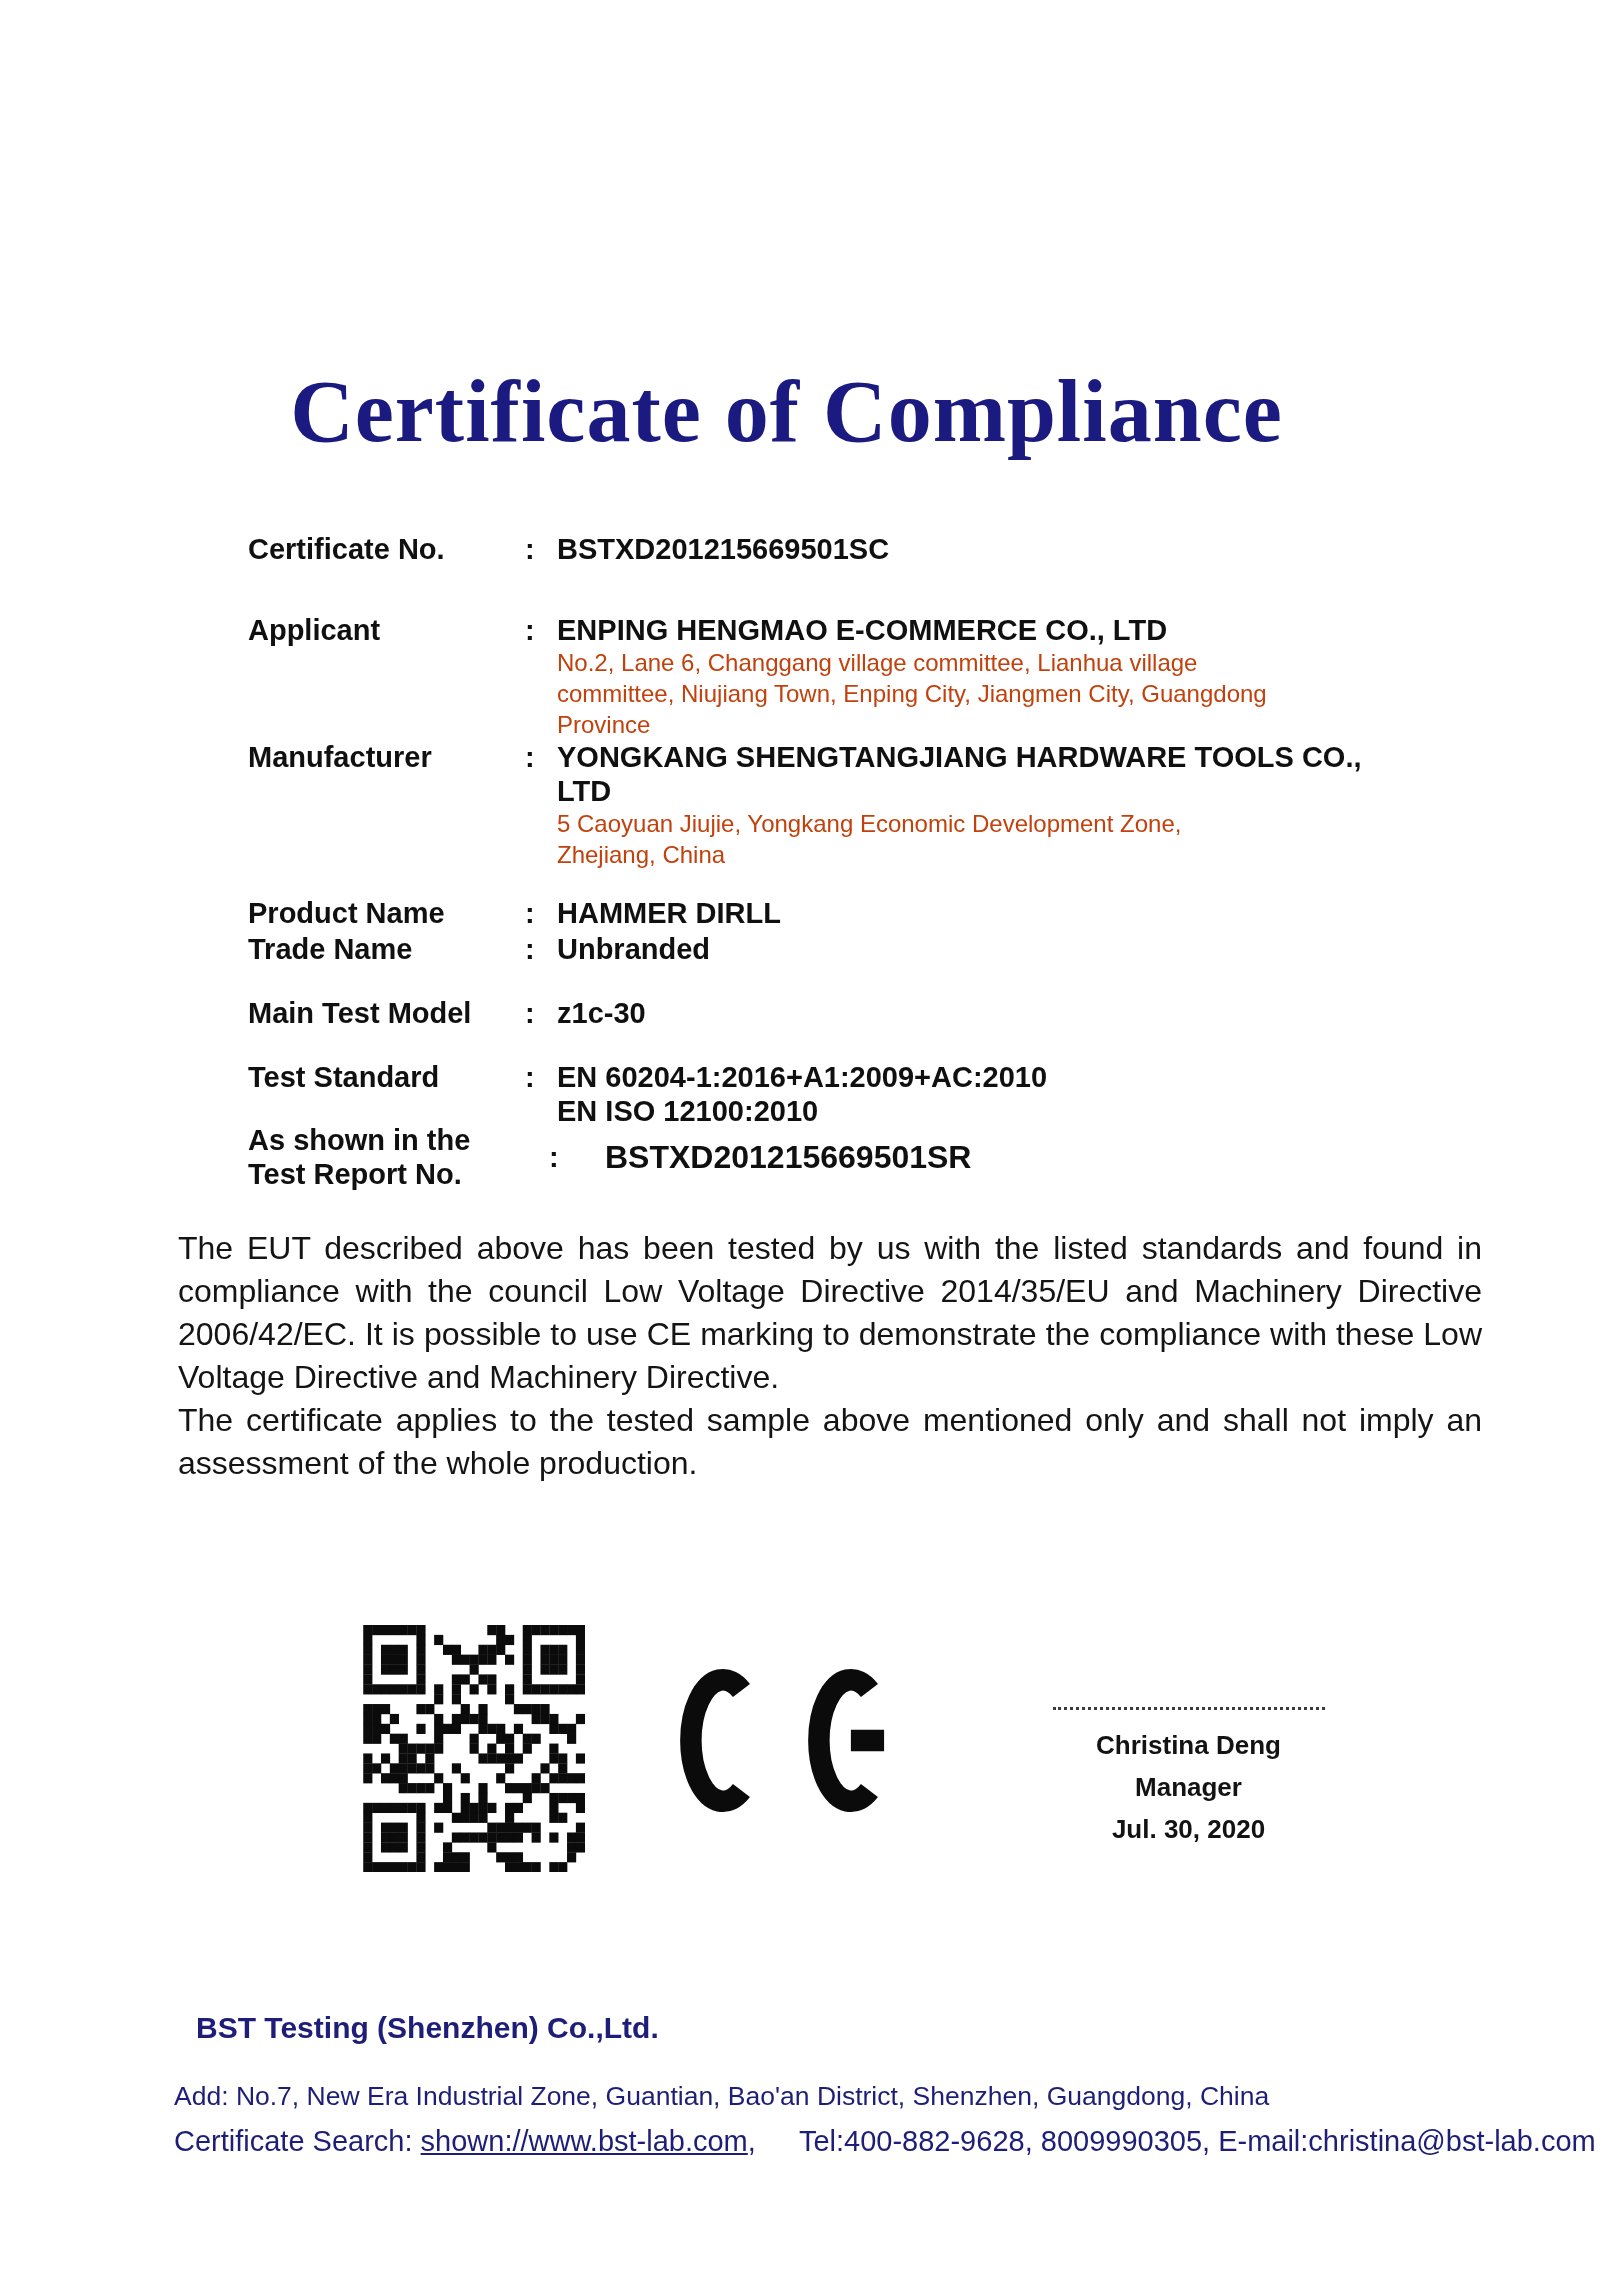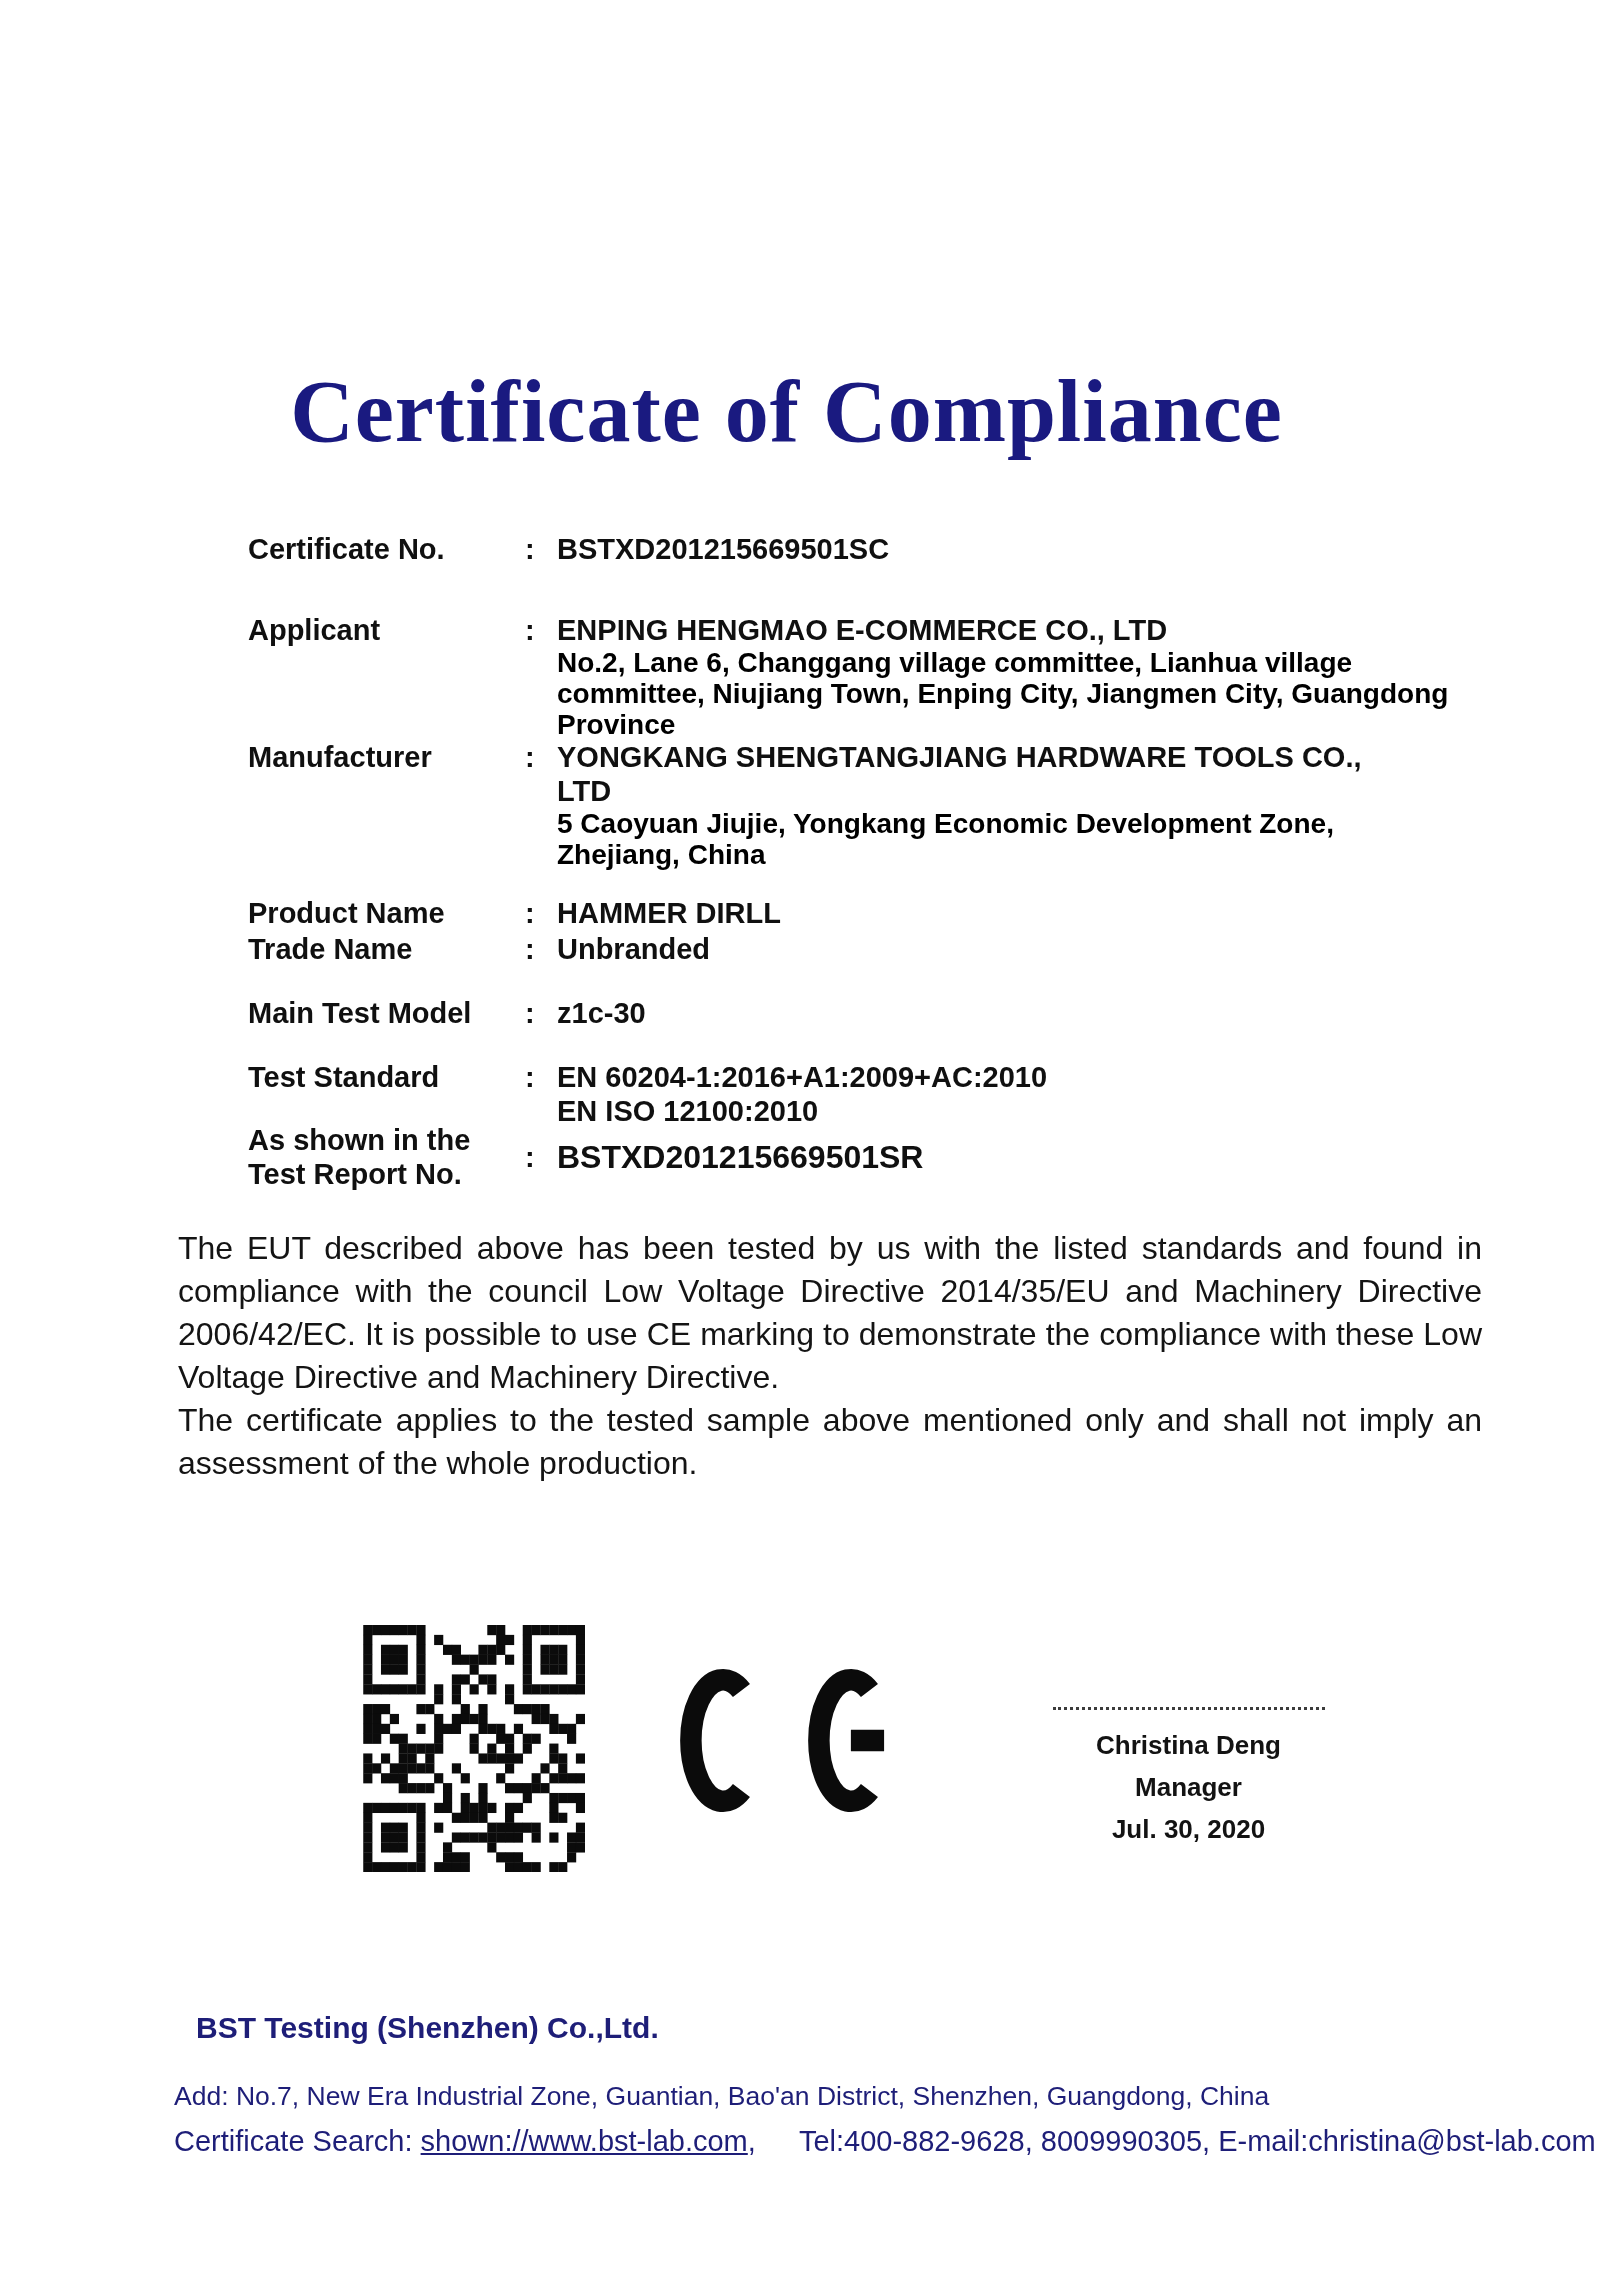--- a/index.html
+++ b/index.html
@@ -11,25 +11,25 @@
     position:absolute; top:361px; left:0; width:100%; box-sizing:border-box;
     padding-right:48px; text-align:center;
     font-family:"Liberation Serif", serif; font-weight:bold;
     font-size:88px; line-height:1.15; color:var(--color-title,#1a1a80);
     letter-spacing:1px;
   }
   .row{
     position:absolute; left:248px; display:grid;
     grid-template-columns:277px 32px 902px; align-items:start;
   }
-  .row.center{align-items:center;}
+  .row.center{align-items:center;gap:24px;}
   .lbl,.colon{font-weight:bold; font-size:29px; line-height:34px; white-space:pre-line;}
   .val-main{display:block; font-weight:bold; font-size:29px; line-height:34px; white-space:pre-line;}
   .val-big{font-size:32px;}
-  .addr{display:block; font-weight:bold; font-size:28px; line-height:31px; white-space:pre-line; color:#000000;}
+  .addr{display:block; font-weight:normal; font-size:24px; line-height:31px; white-space:pre-line; color:#c2410c;}
   .paras{position:absolute; left:178px; top:1227px; width:1304px;}
   .paras p{margin:0; font-size:32px; line-height:43px; text-align:justify; color:#141414;}
   .qr{position:absolute; left:363px; top:1625px; width:222px; height:247px;}
   .ce{position:absolute; top:1664px;}
   .ce.c{left:676px;} .ce.e{left:804px;}
   .sig{position:absolute; left:1012px; top:1707px; width:353px; text-align:center;}
   .sig-rule{width:272px; margin:0 auto 13.7px auto; border-top:3.9px dotted #3c3c3c; height:0;}
   .sig-name,.sig-role,.sig-date{font-weight:bold; font-size:26px; line-height:42px; color:#131313;}
   .footer{position:absolute; left:0; top:0; width:100%; color:var(--color-footer,#1e1e78);}
   .f-company{position:absolute; left:196px; top:2011px; font-weight:bold; font-size:30px; white-space:nowrap;}

